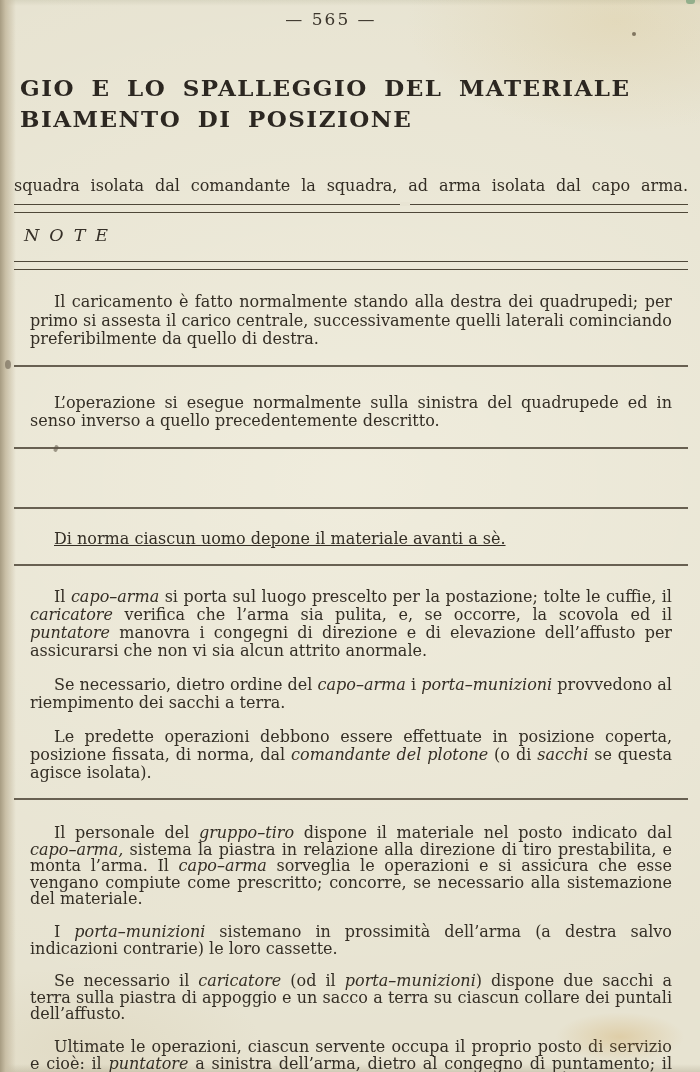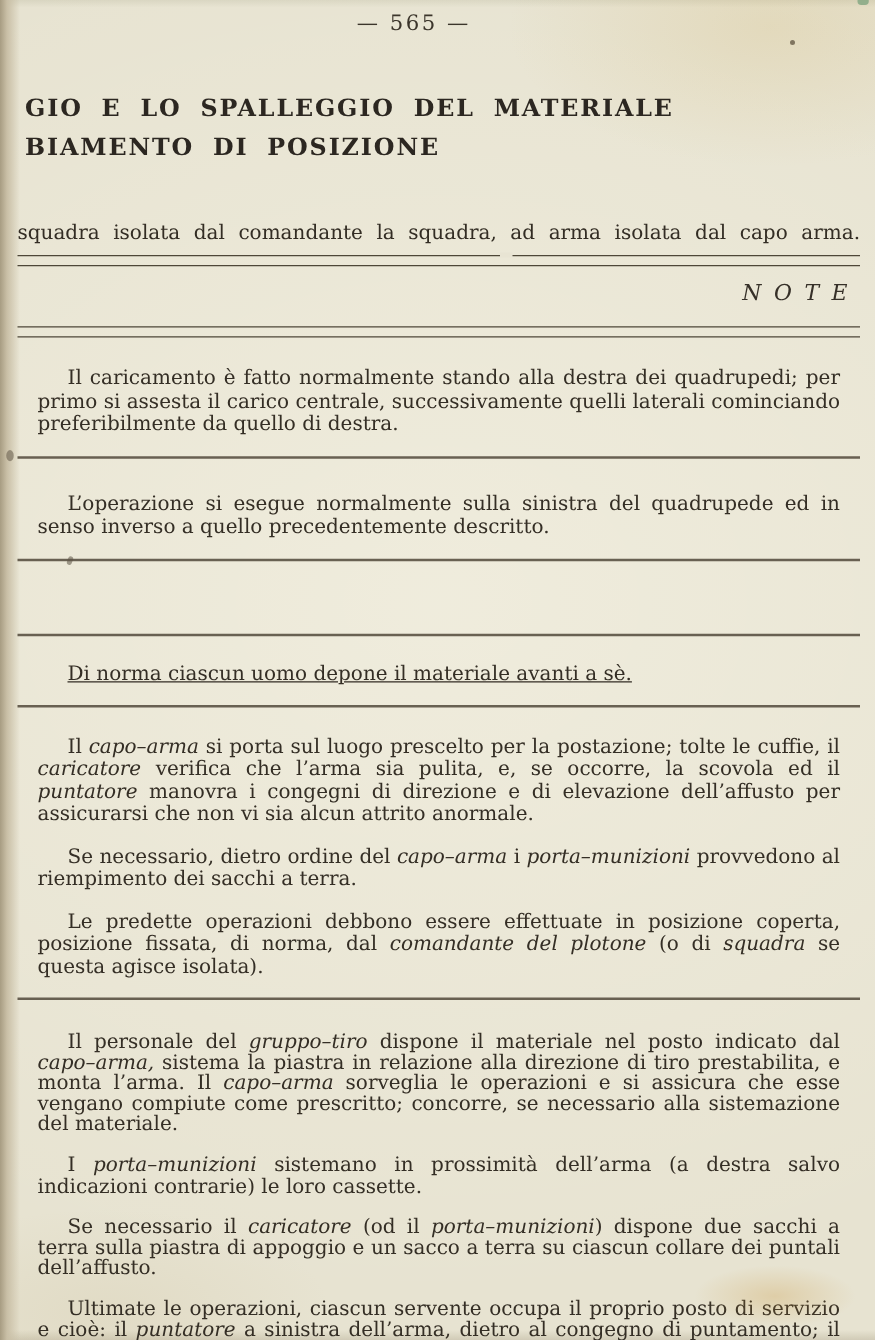--- a/index.html
+++ b/index.html
@@ -22,37 +22,37 @@
   .left-edge{
     position:absolute;left:0;top:0;bottom:0;width:16px;
     background:linear-gradient(90deg,#a79c82 0%,#c9bfa6 35%,rgba(232,228,211,0) 100%);
   }
   .content{position:absolute;left:14px;right:12px;top:0;}
   .pagenum{
     margin:9px 40px 0 0;text-align:center;
     font-size:17px;line-height:20px;letter-spacing:2px;color:#3b352b;
   }
   .headline{
-    margin:43px 0 0 6px;font-weight:bold;font-size:19px;line-height:31px;
+    margin:43px 0 0 6px;font-weight:bold;font-size:23px;line-height:31px;
     letter-spacing:1.5px;word-spacing:7px;color:#2c2721;
   }
   .intro{
     margin-top:42px;font-size:16px;line-height:20px;
     text-align:justify;text-align-last:justify;
   }
   .drule{
     height:7px;
     border-top:1.5px solid #4e4738;border-bottom:1.5px solid #4e4738;
     position:relative;
   }
   .drule-1{margin-top:8px;}
   .drule-2{margin-top:15px;}
   .rule-break{position:absolute;left:386px;top:-3px;width:10px;height:4px;background:#e8e4d3;}
   .note{
-    margin-top:11px;text-align:right;font-style:italic;
+    margin-top:11px;text-align:left;font-style:italic;
     font-size:17.5px;line-height:22px;letter-spacing:10px;text-indent:10px;color:#363028;
   }
   .pblock p{
     margin:16px;text-align:justify;text-indent:24px;
     font-size:16px;line-height:18.5px;color:#342e25;
   }
   .b1{margin-top:23px;}
   .b2{margin-top:27px;}
   .b3{margin-top:21px;text-decoration:underline;}
   .b4{margin-top:22px;}
@@ -112,21 +112,21 @@
     <div class="rule r3"></div>
 
     <div class="pblock b3">
         <p>Di norma ciascun uomo depone il materiale avanti a sè.</p>
       </div>
     <div class="rule r4"></div>
 
     <div class="pblock b4">
         <p>Il <i>capo–arma</i> si porta sul luogo prescelto per la postazione; tolte le cuffie, il <i>caricatore</i> verifica che l’arma sia pulita, e, se occorre, la scovola ed il <i>puntatore</i> manovra i congegni di direzione e di elevazione dell’affusto per assicurarsi che non vi sia alcun attrito anormale.</p>
         <p>Se necessario, dietro ordine del <i>capo–arma</i> i <i>porta–munizioni</i> provvedono al riempimento dei sacchi a terra.</p>
-        <p>Le predette operazioni debbono essere effettuate in posizione coperta, posizione fissata, di norma, dal <i>comandante del plotone</i> (o di <i>squadra</i> se questa agisce isolata).</p>
+        <p>Le predette operazioni debbono essere effettuate in posizione coperta, posizione fissata, di norma, dal <i>comandante del plotone</i> (o di <i>sacchi</i> se questa agisce isolata).</p>
       </div>
     <div class="rule r5"></div>
 
     <div class="pblock b5">
         <p>Il personale del <i>gruppo–tiro</i> dispone il materiale nel posto indicato dal <i>capo–arma,</i> sistema la piastra in relazione alla direzione di tiro prestabilita, e monta l’arma. Il <i>capo–arma</i> sorveglia le operazioni e si assicura che esse vengano compiute come prescritto; concorre, se necessario alla sistemazione del materiale.</p>
         <p>I <i>porta–munizioni</i> sistemano in prossimità dell’arma (a destra salvo indicazioni contrarie) le loro cassette.</p>
         <p>Se necessario il <i>caricatore</i> (od il <i>porta–munizioni</i>) dispone due sacchi a terra sulla piastra di appoggio e un sacco a terra su ciascun collare dei puntali dell’affusto.</p>
         <p>Ultimate le operazioni, ciascun servente occupa il proprio posto di servizio e cioè: il <i>puntatore</i> a sinistra dell’arma, dietro al congegno di puntamento; il <i>caricatore</i> a destra; il <i>porta–munizioni</i> a destra e leggermente più indietro del <i>caricatore.</i></p>
       </div>
   </div>

